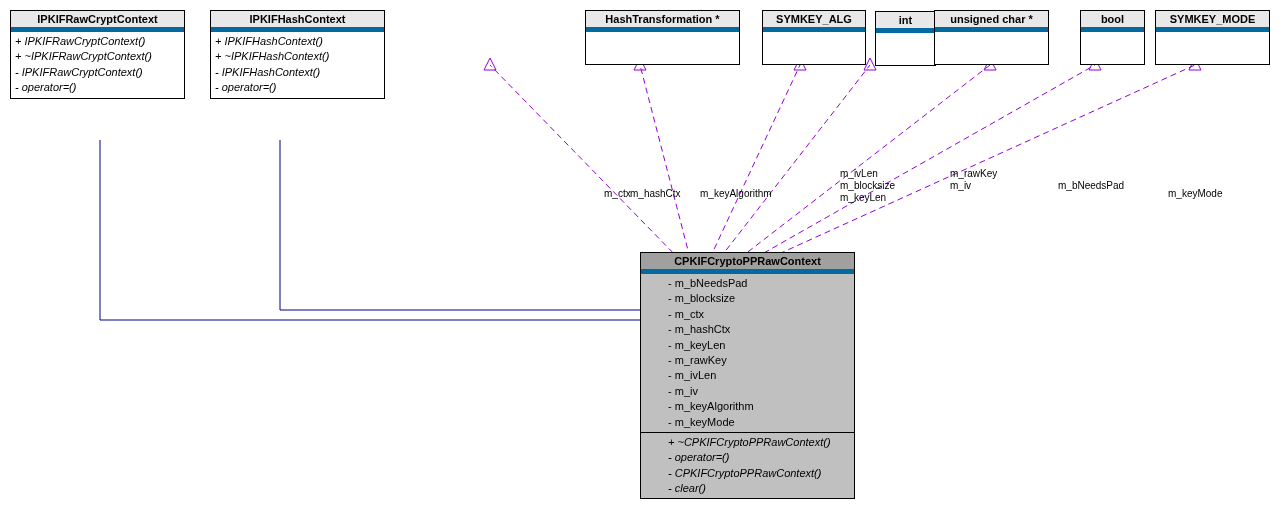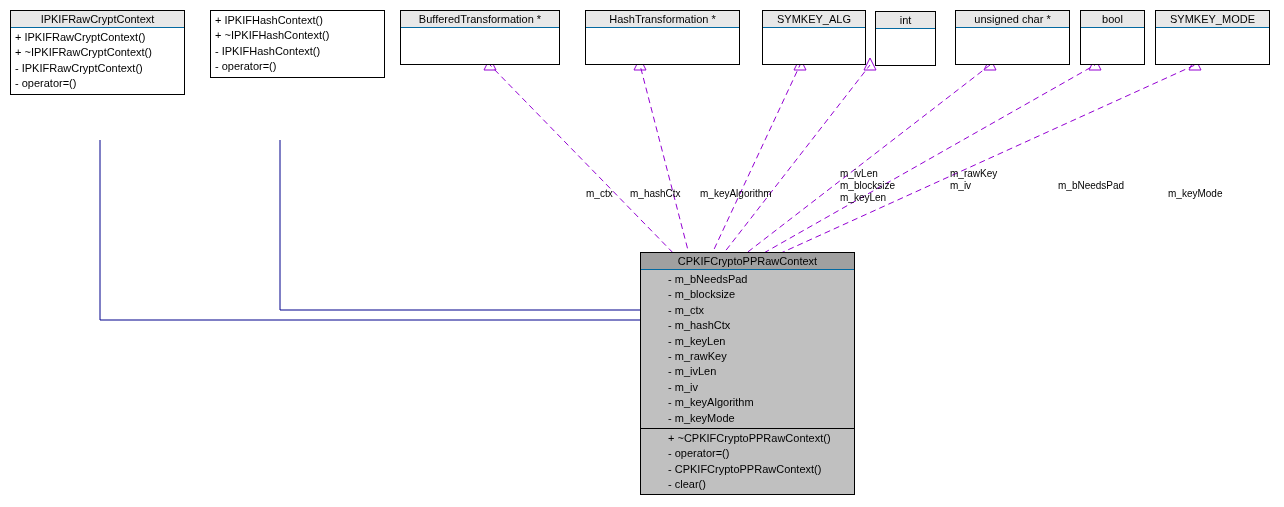--- a/index.html
+++ b/index.html
@@ -17,31 +17,32 @@
       width: 1284px;
       height: 507px;
     }
     .uml-box {
       position: absolute;
       background: #ffffff;
       border: 1px solid #000000;
     }
     .uml-box-header {
       background: #e8e8e8;
-      border-bottom: 1px solid #0369a1;
+      border-bottom: 5px solid #0369a1;
       padding: 2px 11px;
-      font-weight: normal;
+      font-weight: bold;
       text-align: center;
     }
     .uml-box-section {
       padding: 2px 4px;
       border-bottom: 1px solid #000000;
     }
     .uml-box-section:last-child {
       border-bottom: none;
+      font-style: italic;
     }
     .uml-box-section p {
       line-height: 1.4;
     }
     .center-box {
       background: #7dd3fc;
     }
     .center-box .uml-box-header {
       background: #a0a0a0;
     }
@@ -107,34 +108,31 @@
     </div>
     <div class="uml-box-section">
       <p>+ IPKIFRawCryptContext()</p>
       <p>+ ~IPKIFRawCryptContext()</p>
       <p>- IPKIFRawCryptContext()</p>
       <p>- operator=()</p>
     </div>
   </div>
 
   <div class="uml-box" style="left:210px; top:10px; width:175px;">
+    <div class="uml-box-header">
+      <span>IPKIFHashContext</span>
+    </div>
     <div class="uml-box-section">
       <p>+ IPKIFHashContext()</p>
       <p>+ ~IPKIFHashContext()</p>
       <p>- IPKIFHashContext()</p>
       <p>- operator=()</p>
     </div>
   </div>
 
-  <div class="uml-box" style="left:400px; top:10px; width:160px; height:55px;">
-    <div class="uml-box-header">
-      <span>BufferedTransformation *</span>
-    </div>
-    <div class="uml-box-section" style="height:30px;"></div>
-  </div>
 
   <div class="uml-box" style="left:585px; top:10px; width:155px; height:55px;">
     <div class="uml-box-header">
       <span>HashTransformation *</span>
     </div>
     <div class="uml-box-section" style="height:30px;"></div>
   </div>
 
   <div class="uml-box" style="left:762px; top:10px; width:104px; height:55px;">
     <div class="uml-box-header">
@@ -143,21 +141,21 @@
     <div class="uml-box-section" style="height:30px;"></div>
   </div>
 
   <div class="uml-box" style="left:875px; top:11px; width:61px; height:55px;">
     <div class="uml-box-header">
       <span>int</span>
     </div>
     <div class="uml-box-section" style="height:30px;"></div>
   </div>
 
-  <div class="uml-box" style="left:955px; top:10px; width:115px; height:55px;">
+  <div class="uml-box" style="left:934px; top:10px; width:115px; height:55px;">
     <div class="uml-box-header">
       <span>unsigned char *</span>
     </div>
     <div class="uml-box-section" style="height:30px;"></div>
   </div>
 
   <div class="uml-box" style="left:1080px; top:10px; width:65px; height:55px;">
     <div class="uml-box-header">
       <span>bool</span>
     </div>
@@ -188,21 +186,21 @@
       <p>- m_keyMode</p>
     </div>
     <div class="uml-box-section">
       <p>+ ~CPKIFCryptoPPRawContext()</p>
       <p>- operator=()</p>
       <p>- CPKIFCryptoPPRawContext()</p>
       <p>- clear()</p>
     </div>
   </div>
 
-  <div class="arrow-label" style="left:578px; top:188px;padding-left:8px;">m_ctx</div>
+  <div class="arrow-label" style="left:596px; top:188px;padding-left:8px;">m_ctx</div>
   <div class="arrow-label" style="left:630px; top:188px;">m_hashCtx</div>
   <div class="arrow-label" style="left:700px; top:188px;">m_keyAlgorithm</div>
   <div class="arrow-label" style="left:840px; top:168px;">m_ivLen</div>
   <div class="arrow-label" style="left:840px; top:180px;">m_blocksize</div>
   <div class="arrow-label" style="left:840px; top:192px;">m_keyLen</div>
   <div class="arrow-label" style="left:950px; top:168px;">m_rawKey</div>
   <div class="arrow-label" style="left:950px; top:180px;">m_iv</div>
   <div class="arrow-label" style="left:1058px; top:180px;">m_bNeedsPad</div>
   <div class="arrow-label" style="left:1168px; top:188px;">m_keyMode</div>
 </div>

